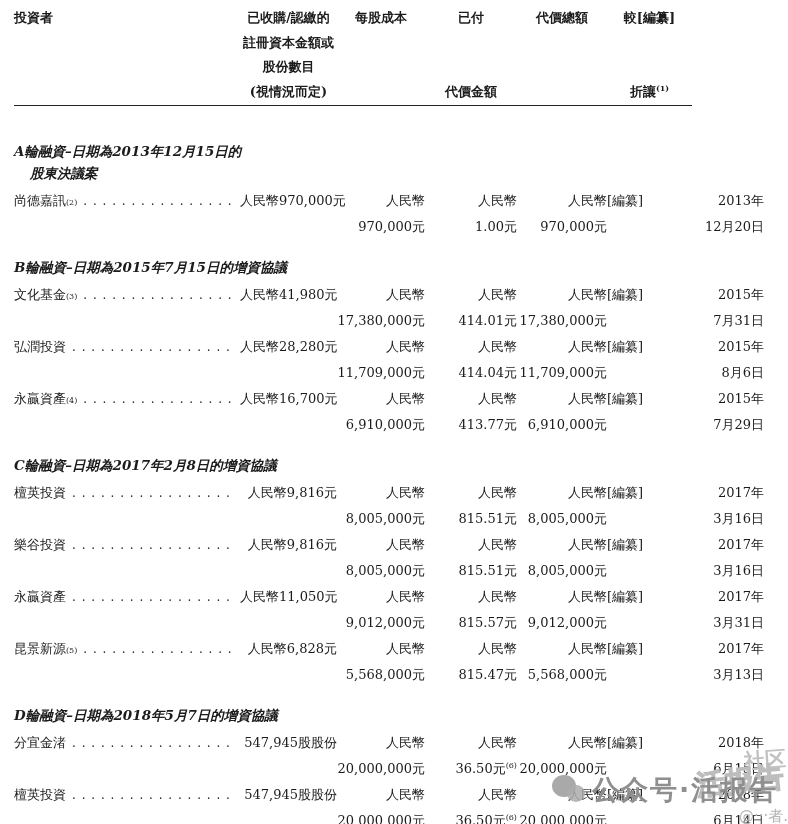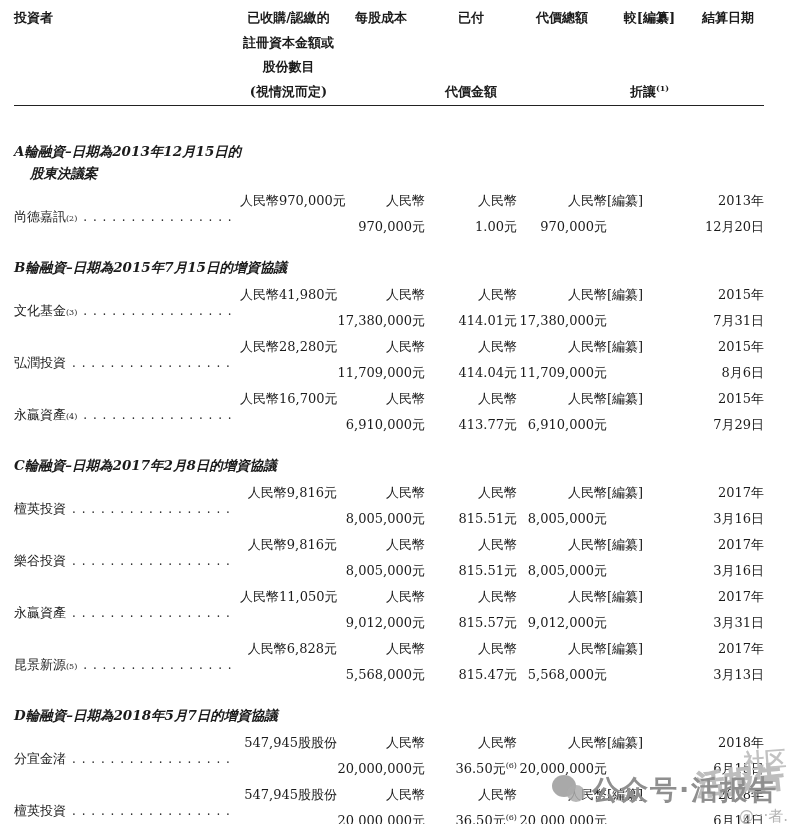--- a/index.html
+++ b/index.html
@@ -31,21 +31,21 @@
   .sec-title .t2{padding-left:16px;}
   .rows{margin-top:4px;}
 
   
   .row{align-items:start;}
   .c{font-size:13px;line-height:26px;}
   .c .l1,.c .l2{height:26px;white-space:nowrap;}
   .num{text-align:right;}
   .ctr{text-align:left;}
   .nameline{display:flex;align-items:baseline;}
-  .nameline .nm{white-space:nowrap;margin-top:16px;}
+  .nameline .nm{white-space:nowrap;}
   .dots{flex:1;overflow:hidden;white-space:nowrap;margin:0 4px 0 6px;color:#2a2a2a;}
   .dots::after{
     content:". . . . . . . . . . . . . . . . . . . . . . . . . . . . . . . . . . . . . . . .";
     font-size:12px;letter-spacing:1px;
   }
 
   
   .wm{position:absolute;left:552px;top:744px;width:236px;height:80px;pointer-events:none;}
   .wm-ghost span{position:absolute;font-family:"DejaVu Sans","Liberation Sans",sans-serif;}
   .wm-ghost .g1{right:2px;top:2px;font-size:21px;color:#c2c2c2;font-weight:bold;transform:rotate(-4deg);}
@@ -91,23 +91,20 @@
       <span class="hl">已付</span>
       <span class="hl">代價金額</span>
     </div>
     <div class="hcell">
       <span class="hl">代價總額</span>
     </div>
     <div class="hcell">
       <span class="hl">較[編纂]</span>
       <span class="hl"><span>折讓</span><sup>(1)</sup></span>
     </div>
-    <div class="hcell">
-      <span class="hl">結算日期</span>
-    </div>
   </div>
 
   <div id="sections">
   <section class="section">
     <div class="sec-title">
       <div class="t1">A輪融資–日期為2013年12月15日的</div>
       <div class="t2">股東決議案</div>
     </div>
     <div class="rows">
   <div class="grid row">

